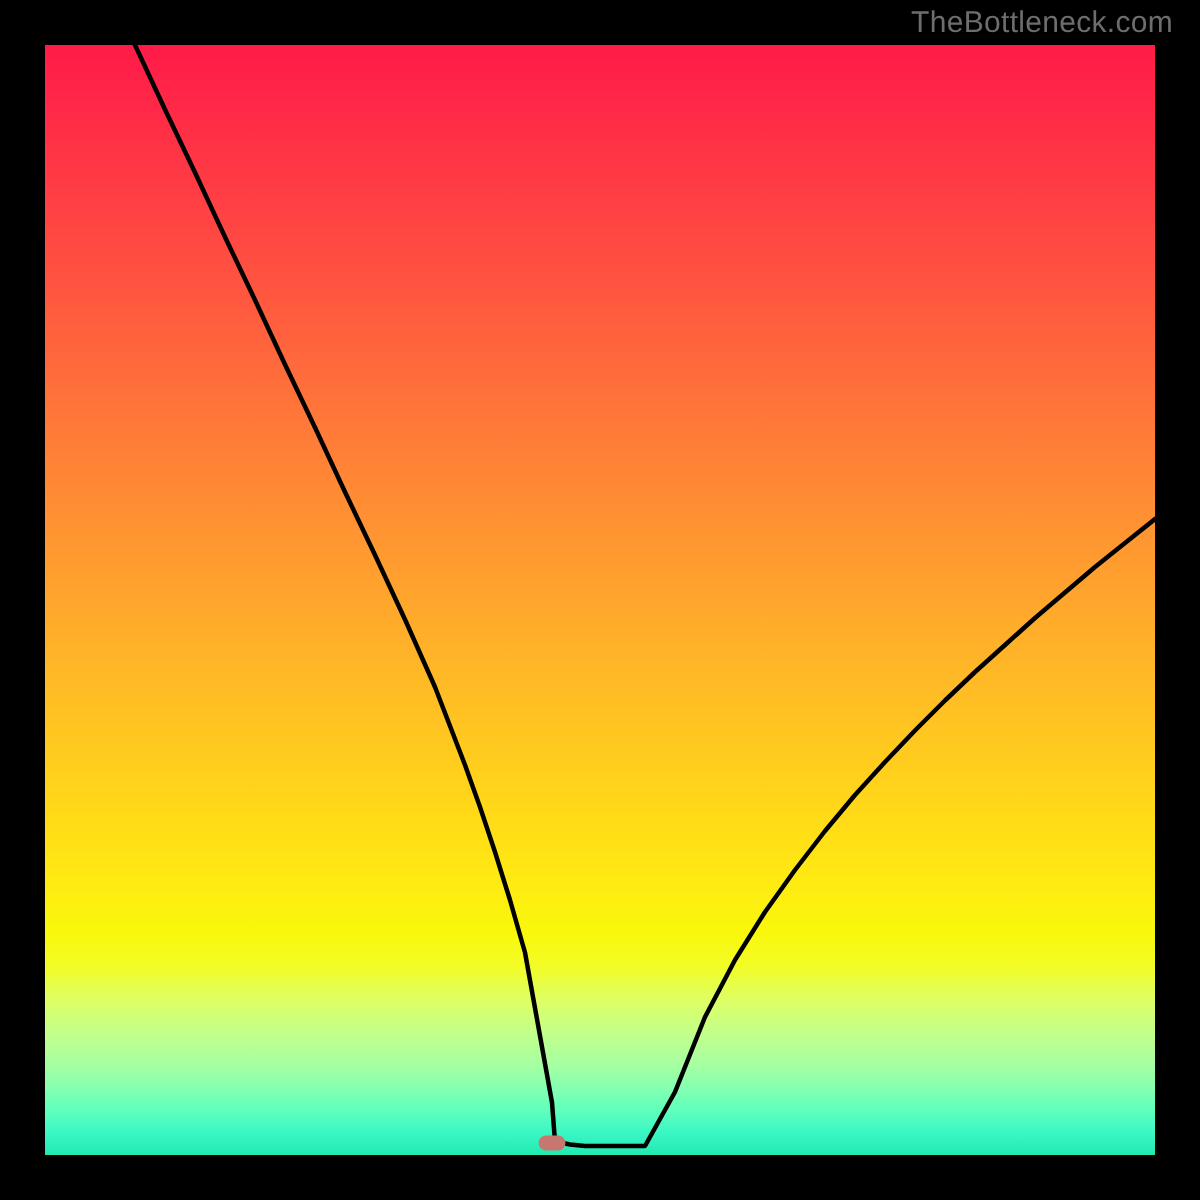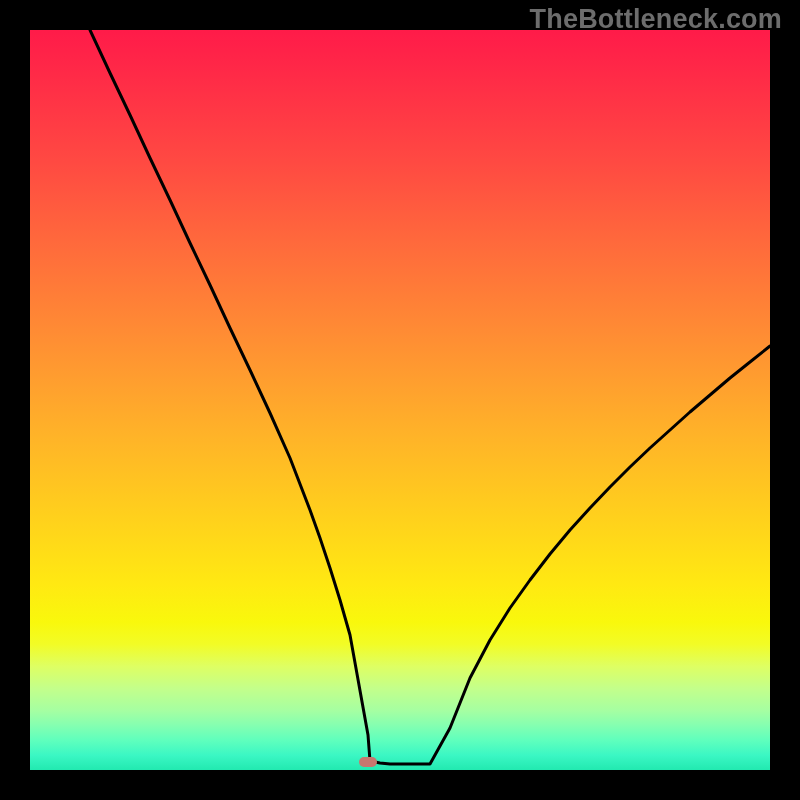--- a/index.html
+++ b/index.html
@@ -15,22 +15,22 @@
     width: 800px;
     height: 800px;
     background: #000;
     overflow: hidden;
   }
   .watermark {
     position: absolute;
     top: 4px;
     right: 18px;
     color: #6d6d6d;
-    font-size: 27px;
-    font-weight: 700;
+    font-size: 20px;
+    font-weight: 400;
     letter-spacing: 0.2px;
     z-index: 4;
   }
   .plot-area {
     position: absolute;
     left: 30px;
     top: 30px;
     width: 740px;
     height: 740px;
     overflow: hidden;

